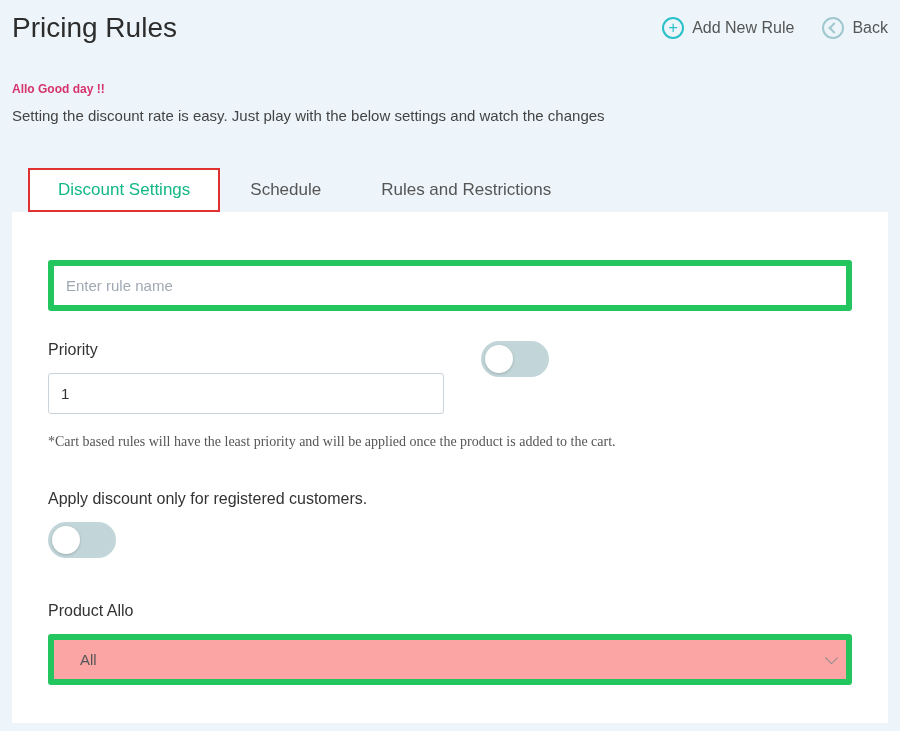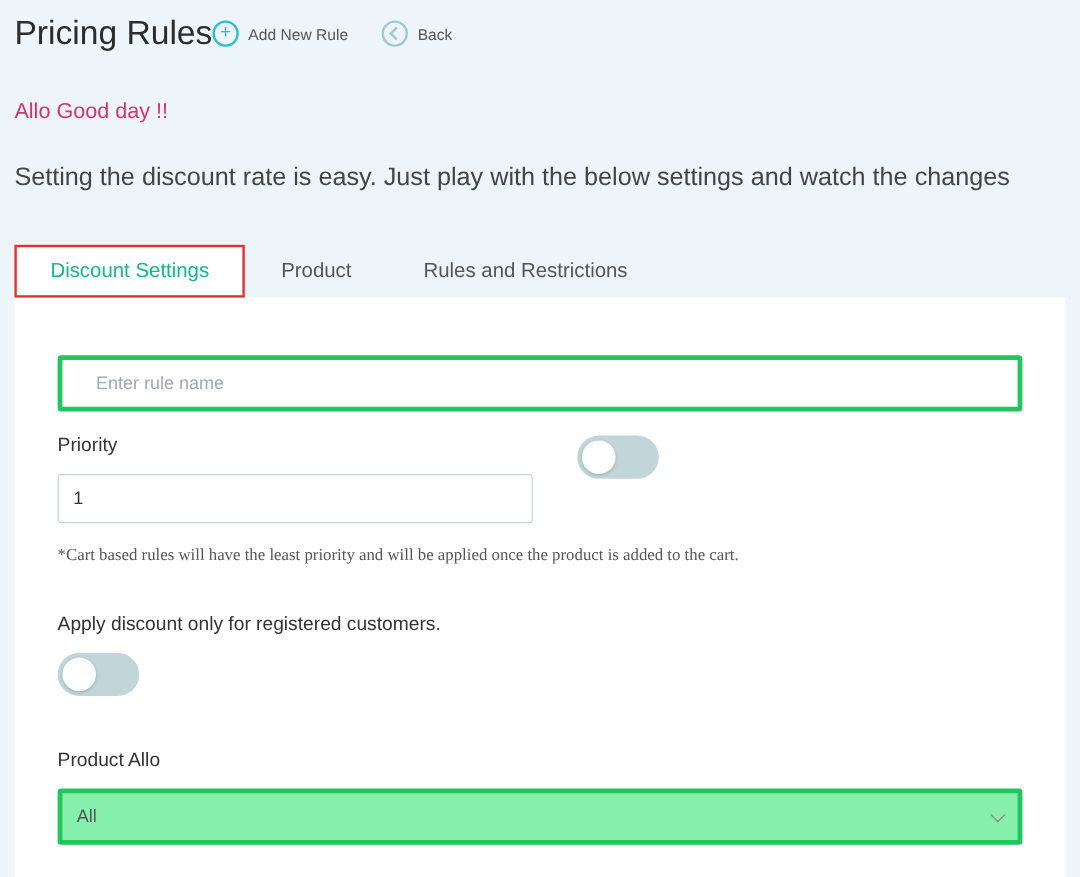--- a/index.html
+++ b/index.html
@@ -9,41 +9,42 @@
     }
     body {
       font-family: 'Segoe UI', Tahoma, Geneva, Verdana, sans-serif;
       background-color: #edf5fa;
       width: 900px;
       height: 731px;
       overflow: hidden;
     }
     .header {
       display: flex;
+      justify-content: space-between;
       align-items: center;
       padding: 12px 12px 0 12px;
     }
     .page-title {
       font-size: 28px;
       font-weight: 400;
       color: #2c2c2c;
     }
     .header-actions {
       display: flex;
       gap: 28px;
       align-items: center;
     }
     .header-btn {
       display: inline-flex;
       align-items: center;
       gap: 8px;
       background: none;
       border: none;
       cursor: pointer;
-      font-size: 13px;
+      font-size: 16px;
       color: #555;
       font-family: inherit;
     }
     .icon-circle {
       width: 22px;
       height: 22px;
       border: 2px solid #29c0c9;
       border-radius: 50%;
       display: inline-flex;
       align-items: center;
@@ -72,33 +73,33 @@
       border-bottom: 2px solid currentColor;
       transform: rotate(45deg);
       margin-left: 2px;
     }
     .intro {
       padding: 0 12px;
       margin-top: 38px;
     }
     .greeting {
       color: #d6336c;
-      font-size: 18px;
-      font-weight: 400;
-      margin-bottom: 33px;
+      font-size: 12px;
+      font-weight: 700;
+      margin-bottom: 11px;
     }
     .description {
       color: #444;
-      font-size: 21px;
+      font-size: 15px;
     }
     .tabs {
       display: flex;
       gap: 0;
       margin-top: 44px;
-      padding-left: 12px;
+      padding-left: 28px;
       align-items: stretch;
     }
     .tab {
       padding: 10px 28px;
       font-size: 17px;
       color: #555;
       cursor: pointer;
       border: 2px solid transparent;
       background: none;
       font-family: inherit;
@@ -117,34 +118,34 @@
       min-height: 510px;
     }
     .field-label {
       font-size: 16px;
       color: #333;
       margin-bottom: 14px;
       display: block;
     }
     .text-input {
       width: 100%;
-      padding: 11px 28px;
-      border: 4px solid #22c55e;
+      padding: 11px 12px;
+      border: 6px solid #22c55e;
       border-radius: 3px;
       font-size: 15px;
       color: #333;
       font-family: inherit;
     }
     .text-input::placeholder {
       color: #a0a8b4;
     }
     .row {
       display: flex;
       gap: 37px;
-      margin-top: 20px;
+      margin-top: 30px;
     }
     .col-half {
       flex: 1;
     }
     .priority-input {
       width: 396px;
       padding: 11px 12px;
       border: 1px solid #c9d3dc;
       border-radius: 3px;
       font-size: 15px;
@@ -179,26 +180,26 @@
     }
     .section {
       margin-top: 40px;
     }
     .select-wrapper {
       position: relative;
       width: 100%;
     }
     .select {
       width: 100%;
-      padding: 11px 12px;
-      border: 4px solid #22c55e;
+      padding: 11px 26px;
+      border: 6px solid #22c55e;
       border-radius: 3px;
       font-size: 15px;
       color: #555;
-      background: #86efac;
+      background: #fca5a5;
       appearance: none;
       font-family: inherit;
       cursor: pointer;
     }
     .select-chevron {
       position: absolute;
       right: 16px;
       top: 50%;
       transform: translateY(-50%);
       pointer-events: none;
@@ -231,21 +232,21 @@
   </div>
 </div>
 
 <div class="intro">
   <div class="greeting">Allo Good day !!</div>
   <div class="description">Setting the discount rate is easy. Just play with the below settings and watch the changes</div>
 </div>
 
 <div class="tabs">
   <button class="tab active">Discount Settings</button>
-  <button class="tab">Product</button>
+  <button class="tab">Schedule</button>
   <button class="tab">Rules and Restrictions</button>
 </div>
 
 <div class="panel">
   <div>
     <input type="text" class="text-input" placeholder="Enter rule name" style="">
   </div>
 
   <div class="row">
     <div class="col-half">

